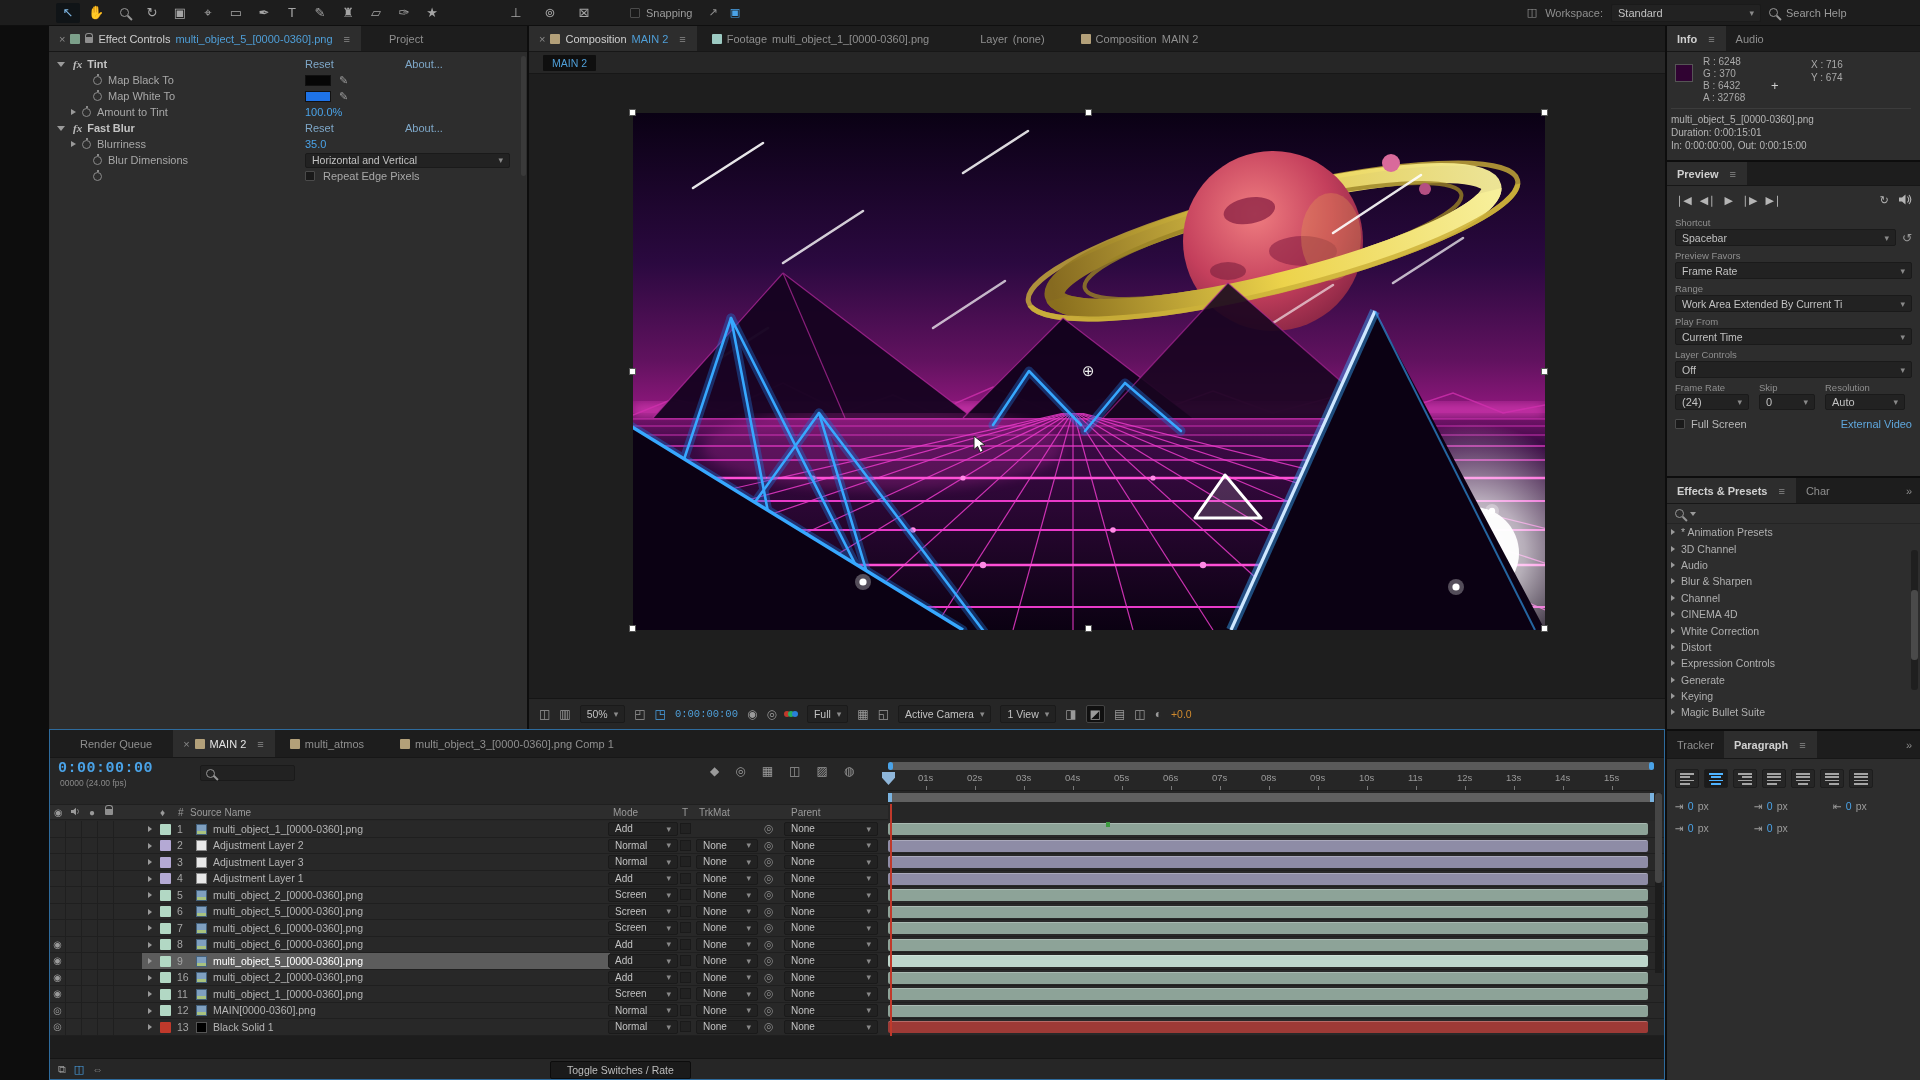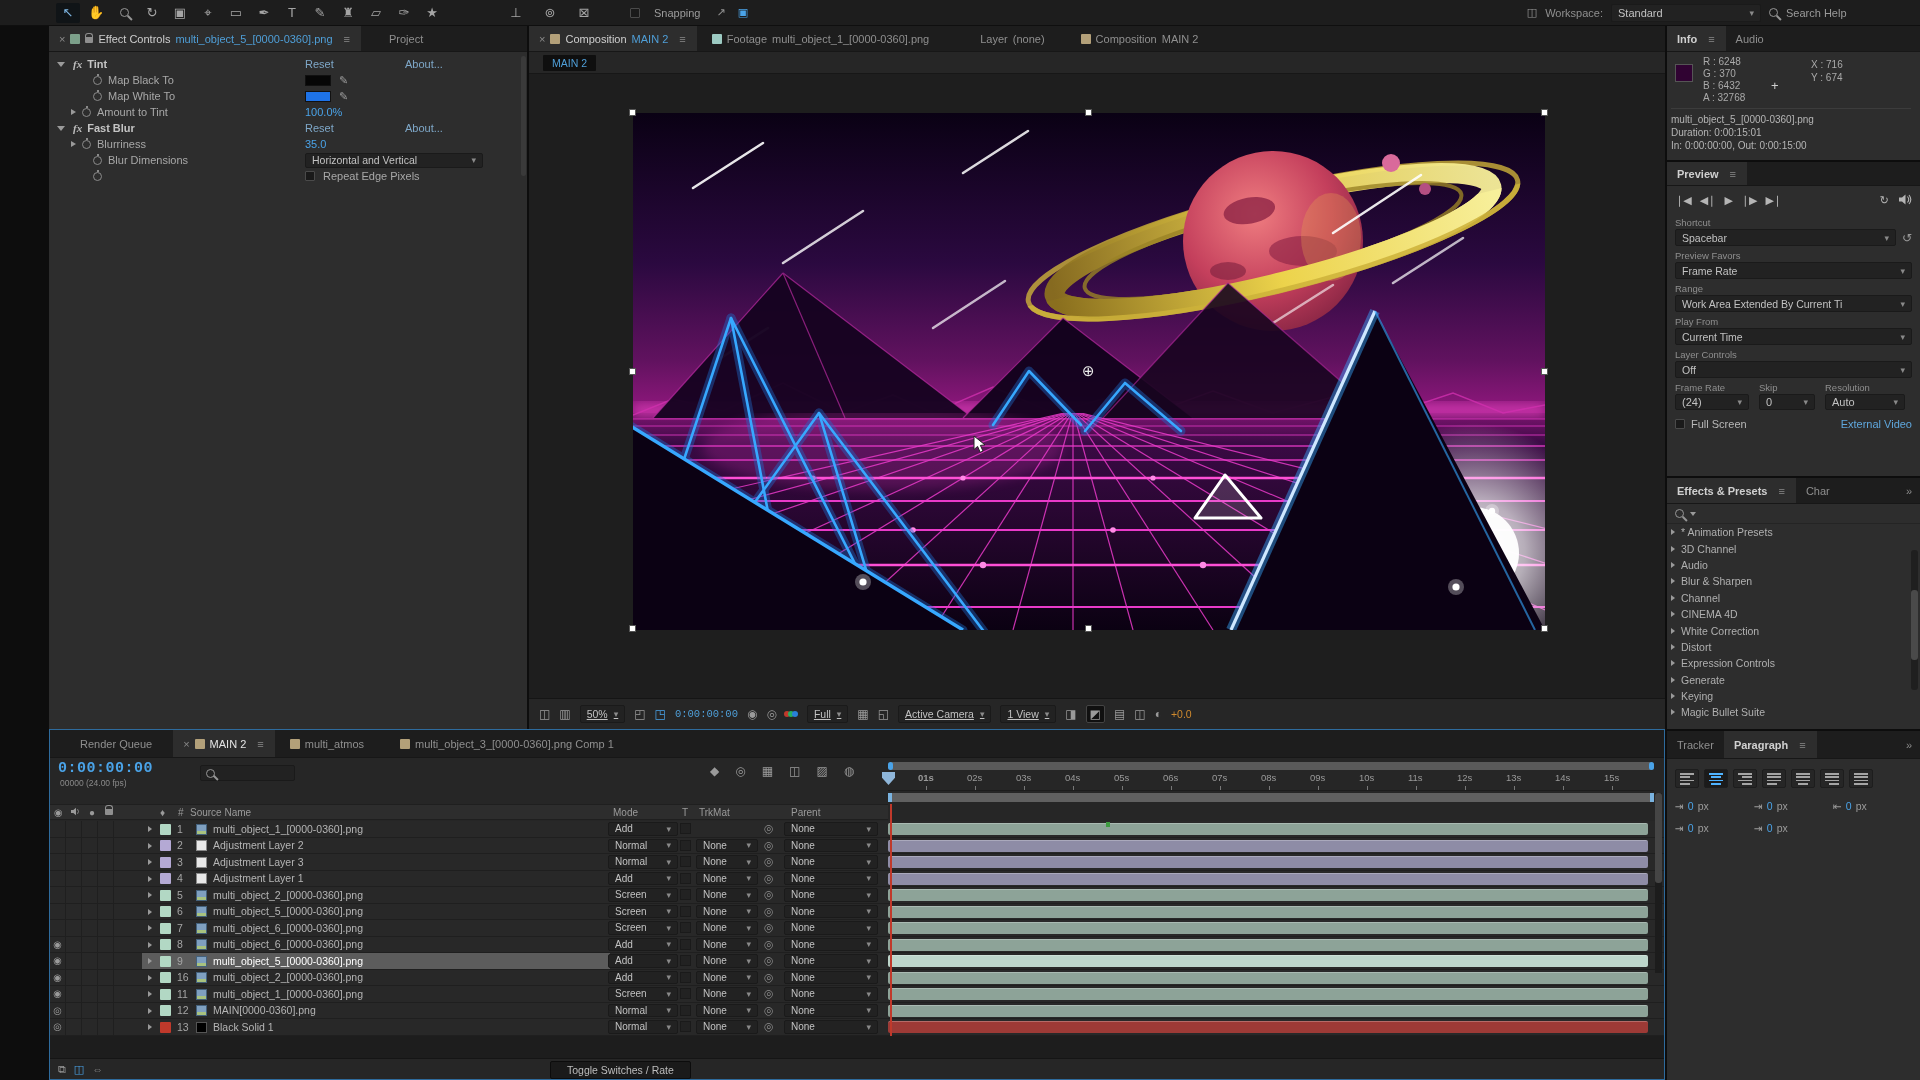--- a/index.html
+++ b/index.html
@@ -27,54 +27,54 @@
   .tri.down { border-left:4px solid transparent; border-right:4px solid transparent; border-top:5px solid #9a9a9a; border-bottom:none; margin-right:6px; }
   .lock-ic { width:8px; height:6px; background:#8f8f8f; border-radius:1px; position:relative; display:inline-block; margin-top:3px; }
   .lock-ic::before { content:''; position:absolute; width:6px; height:4px; border:1.3px solid #8f8f8f; border-bottom:none; border-radius:3px 3px 0 0; top:-4px; left:0; }
 
   
   #toolbar { left:0; top:0; width:1920px; height:26px; background:#1d1d1d; border-bottom:1px solid #0f0f0f; display:flex; align-items:center; }
   #tools { display:flex; align-items:center; gap:4px; margin-left:56px; }
   .tool { width:24px; height:20px; display:flex; align-items:center; justify-content:center; color:#a5a5a5; font-size:13px; border-radius:2px; }
   .tool.active { color:#7fb8e6; background:#101417; }
   #axis-tools { display:flex; gap:10px; margin-left:60px; color:#8f8f8f; font-size:12px; }
-  #snapping { display:flex; align-items:center; gap:14px; margin-left:34px; color:#9c9c9c; }
+  #snapping { display:flex; align-items:center; gap:6px; margin-left:34px; color:#9c9c9c; }
   #snap-extra { display:flex; gap:12px; margin-left:16px; color:#8f8f8f; }
   #tb-right { margin-left:auto; display:flex; align-items:center; gap:8px; margin-right:14px; }
   #tb-right .ws-label { color:#8f8f8f; }
   #workspace-dd { min-width:150px; height:18px; }
   #help-search { background:transparent; border:none; outline:none; color:#bdbdbd; font-size:11px; width:120px; }
   #help-search::placeholder { color:#9a9a9a; }
 
   
   #effect-controls { left:49px; top:26px; width:478px; height:703px; }
   #ec-crumb { height:20px; display:flex; align-items:center; padding-left:8px; font-size:10.5px; color:#bdbdbd; border-bottom:1px solid #232323; background:#2d2d2d; }
   .ec-row { height:16px; display:flex; align-items:center; color:#a8a8a8; position:relative; }
   .ec-row .val-col { position:absolute; left:256px; display:flex; align-items:center; }
   .ec-row .about-col { position:absolute; left:356px; }
   .fx-ic { font-style:italic; font-weight:bold; color:#bdbdbd; margin:0 5px 0 2px; font-family:"Liberation Serif","DejaVu Serif",serif; }
   .ec-link { color:#7fa8c9; }
   .ec-val { color:#4aa3e8; }
   .cswatch { width:26px; height:11px; border:1px solid #111; display:inline-block; }
   .dropper { color:#9a9a9a; font-size:11px; margin-left:8px; }
-  .ec-dd { width:178px; height:15px; font-size:10.5px; }
+  .ec-dd { width:205px; height:15px; font-size:10.5px; }
   .ec-scroll { position:absolute; right:1px; top:30px; width:5px; height:120px; background:#3a3a3a; border-radius:3px; }
 
   
   #viewer { left:529px; top:26px; width:1136px; height:703px; background:#1e1e1e; }
   #subtab-row { height:22px; background:#262626; border-bottom:1px solid #171717; display:flex; align-items:center; padding-left:14px; }
   #subtab-main2 { background:#0f0f0f; color:#4f9fd8; padding:2px 9px; font-size:10.5px; border-radius:1px; }
   #comp-area { position:absolute; left:0; top:49px; width:1136px; height:623px; }
   #comp { position:absolute; left:104px; top:38px; width:912px; height:517px; }
   .handle { position:absolute; width:7px; height:7px; background:#fff; border:1px solid #555; }
   #anchor { position:absolute; color:#e8e8e8; font-size:15px; line-height:1; }
   #cursor { position:absolute; left:444px; top:360px; }
   #vbottom { position:absolute; bottom:0; left:0; width:1136px; height:31px; background:#262626; border-top:1px solid #151515; display:flex; align-items:center; gap:9px; padding:0 10px; color:#9f9f9f; font-size:10.5px; }
   #vbottom .ic { font-size:12px; color:#9a9a9a; }
-  #vbottom .sel { height:18px;text-decoration:underline; }
+  #vbottom .sel { height:18px; }
   .chan-dots { display:inline-flex; }
   .chan-dots i { width:6px; height:6px; border-radius:50%; display:inline-block; margin-left:-2px; }
   #fastprev-box { background:#101010; border:1px solid #444; padding:1px 3px; border-radius:2px; }
   .exposure { color:#d08a2e; }
 
   
   #info-panel { left:1667px; top:26px; width:253px; height:134px; }
   #info-body { padding:6px 8px; font-size:10px; color:#a9a9a9; position:relative; }
   #info-swatch { width:18px; height:18px; border:1px solid #555; position:absolute; left:8px; top:12px; }
   .info-col { position:absolute; left:36px; top:4px; line-height:12px; }
@@ -861,21 +861,21 @@
       <span id="tl-icons">
         <span>◆</span>
         <span>◎</span>
         <span>▦</span>
         <span>◫</span>
         <span>▨</span>
         <span>◍</span>
       </span>
       <span id="tl-nav"></span>
       <div id="ruler">
-  <span class="tick"><i></i><b style="font-weight:bold">01s</b></span>
+  <span class="tick"><i></i><b style="font-weight:normal">01s</b></span>
 
   <span class="tick"><i></i><b style="font-weight:normal">02s</b></span>
 
   <span class="tick"><i></i><b style="font-weight:normal">03s</b></span>
 
   <span class="tick"><i></i><b style="font-weight:normal">04s</b></span>
 
   <span class="tick"><i></i><b style="font-weight:normal">05s</b></span>
 
   <span class="tick"><i></i><b style="font-weight:normal">06s</b></span>

